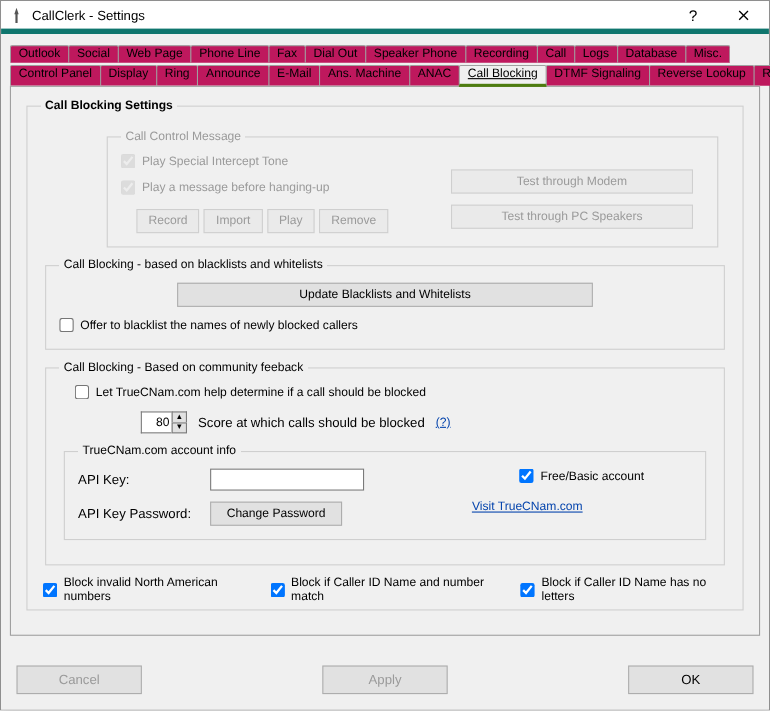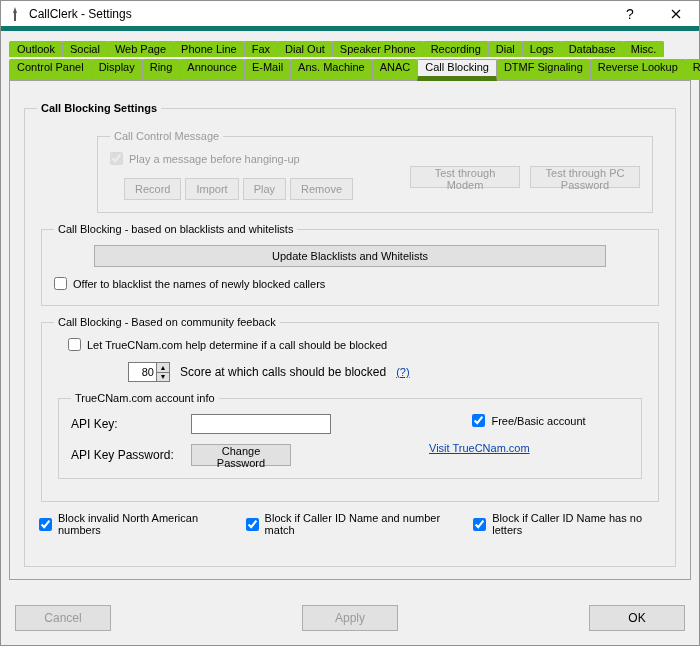--- a/index.html
+++ b/index.html
@@ -33,35 +33,36 @@
   .tb-btn { width:46px; height:30px; display:flex; align-items:center; justify-content:center; }
   .tb-btn svg { width:10px; height:10px; }
   
   .client { flex:1; position:relative; padding: 8px 8px 4px 8px; background:#f0f0f0; }
 
   
   .tabs-row { display:flex; gap:0; margin-top:2px; }
   .tab {
     border:1px solid #a0a0a0;
     border-bottom:none;
-    background:#84cc16;
+    background:#be185d;
     padding:1px 7px 2px 7px;
     font-size:11px;
     border-radius: 2px 2px 0 0;
     position:relative;
     margin-right:-1px;
     white-space:nowrap;
     cursor:default;
   }
   .tab.active {
     background:#f0f0f0;
     z-index:3;
-    border-bottom:5px solid #4d7c0f;
+    border-bottom:3px solid #4d7c0f;
     margin-bottom:-1px;
     padding-bottom:3px;
+    text-decoration:underline;
   }
   .tab-panel {
     border:1px solid #a0a0a0;
     background:#f0f0f0;
     position:relative;
     height: 500px;
     padding: 10px;
   }
 
   
@@ -118,21 +119,21 @@
 
   a.link { color:#0645ad; text-decoration:underline; font-size:11px; }
   .help { color:#0645ad; font-size:11px; }
 
   .bottombar {
     position:absolute; left:0; right:0; bottom:0;
     padding: 10px 14px 14px 14px;
     display:flex; justify-content:space-between;
   }
   button.dlgbtn {
-    width:96px; height:26px;
+    width:114px; height:26px;
     border:1px solid #adadad;
     background:#e1e1e1;
     font-size:12px;
   }
   button.dlgbtn:disabled { color:#9a9a9a; }
 
   .row { display:flex; align-items:center; }
 
 </style>
 </head>
@@ -159,71 +160,77 @@
 
     <div class="tabs-row" id="tabs1">
         <div class="tab">Outlook</div>
         <div class="tab">Social</div>
         <div class="tab">Web Page</div>
         <div class="tab">Phone Line</div>
         <div class="tab">Fax</div>
         <div class="tab">Dial Out</div>
         <div class="tab">Speaker Phone</div>
         <div class="tab">Recording</div>
-        <div class="tab">Dial</div>
+        <div class="tab">Call</div>
         <div class="tab">Logs</div>
         <div class="tab">Database</div>
         <div class="tab">Misc.</div>
       </div>
     <div class="tabs-row" id="tabs2">
         <div class="tab">Control Panel</div>
         <div class="tab">Display</div>
         <div class="tab">Ring</div>
         <div class="tab">Announce</div>
         <div class="tab">E-Mail</div>
         <div class="tab">Ans. Machine</div>
         <div class="tab">ANAC</div>
         <div class="tab active">Call Blocking</div>
         <div class="tab">DTMF Signaling</div>
         <div class="tab">Reverse Lookup</div>
         <div class="tab">Run Program</div>
       </div>
 
     <div class="tab-panel">
-      <fieldset class="groupbox bold" style="margin-top:11px; height:465px;">
+      <fieldset class="groupbox bold" style="margin-top:1px; height:465px;">
         <legend>Call Blocking Settings</legend>
 
         <fieldset class="groupbox disabled" style="margin-left:60px; margin-right:10px;">
           <legend>Call Control Message</legend>
           <div style="display:flex;">
             <div style="flex:1;">
+              <div style="margin-bottom:8px;">
+                <label class="cb disabled">
+                  <input type="checkbox" checked="" disabled="" style="">
+                  <span>Play Special Intercept Tone</span>
+                </label>
+              </div>
               <div style="margin-bottom:10px;">
                 <label class="cb disabled">
                   <input type="checkbox" checked="" disabled="" style="">
                   <span>Play a message before hanging-up</span>
                 </label>
               </div>
               <div class="row" style="gap:4px; margin-left:14px;">
                 <button class="winbtn" disabled="">Record</button>
                 <button class="winbtn" disabled="">Import</button>
                 <button class="winbtn" disabled="">Play</button>
                 <button class="winbtn" disabled="">Remove</button>
               </div>
             </div>
-            <div style="width:230px; display:flex; flex-direction:row; gap:10px; margin-top:14px;">
+            <div style="width:230px; display:flex; flex-direction:column; gap:10px; margin-top:14px;">
               <button class="winbtn wide" disabled="">Test through Modem</button>
-              <button class="winbtn wide" disabled="">Test through PC Password</button>
+              <button class="winbtn wide" disabled="">Test through PC Speakers</button>
             </div>
           </div>
         </fieldset>
 
         <fieldset class="groupbox">
           <legend>Call Blocking - based on blacklists and whitelists</legend>
           <div style="text-align:center; margin-bottom:10px;">
-            <button class="winbtn" style="width:512px;">Update Blacklists and Whitelists</button>
+            <button class="winbtn" style="width:378px;">Update Blacklists and Whitelists</button>
           </div>
           <label class="cb">
             <input type="checkbox" style="">
             <span>Offer to blacklist the names of newly blocked callers</span>
           </label>
         </fieldset>
 
         <fieldset class="groupbox">
           <legend>Call Blocking - Based on community feeback</legend>
           <div style="margin-left:14px;">
@@ -247,21 +254,21 @@
           <fieldset class="groupbox" style="margin-left:4px; margin-right:4px;">
             <legend>TrueCNam.com account info</legend>
             <div style="display:flex;gap:31px;">
               <div style="flex:1;">
                 <div class="row" style="gap:10px; margin-bottom:10px;">
                   <span style="width:110px;">API Key:</span>
                   <input class="textfield" type="text" style="">
                 </div>
                 <div class="row" style="gap:10px;">
                   <span style="width:110px;">API Key Password:</span>
-                  <button class="winbtn" style="width:100px;">Change Password</button>
+                  <button class="winbtn" style="width:120px;">Change Password</button>
                 </div>
               </div>
               <div style="width:200px;">
                 <label class="cb" style="margin-bottom:14px; display:flex;justify-content:center;">
                   <input type="checkbox" checked="" style="">
                   <span>Free/Basic account</span>
                 </label>
                 <a href="#" class="link">Visit TrueCNam.com</a>
               </div>
             </div>

